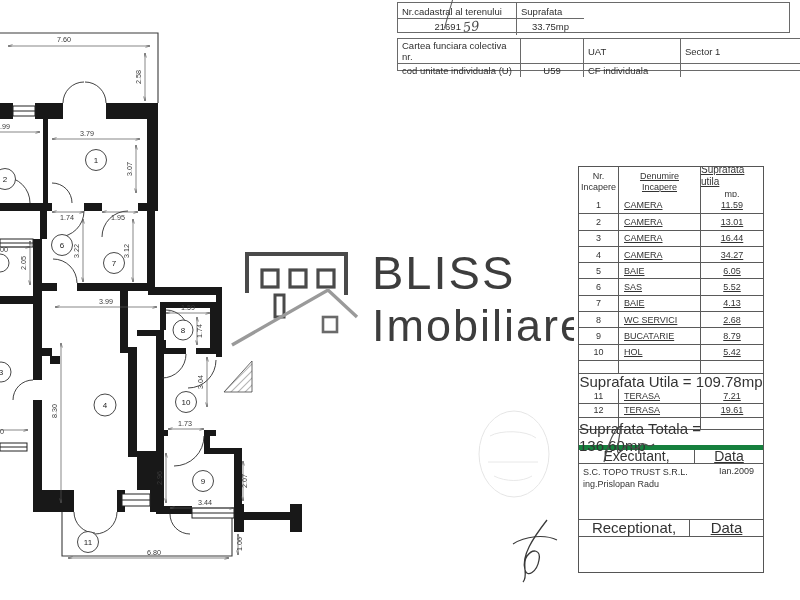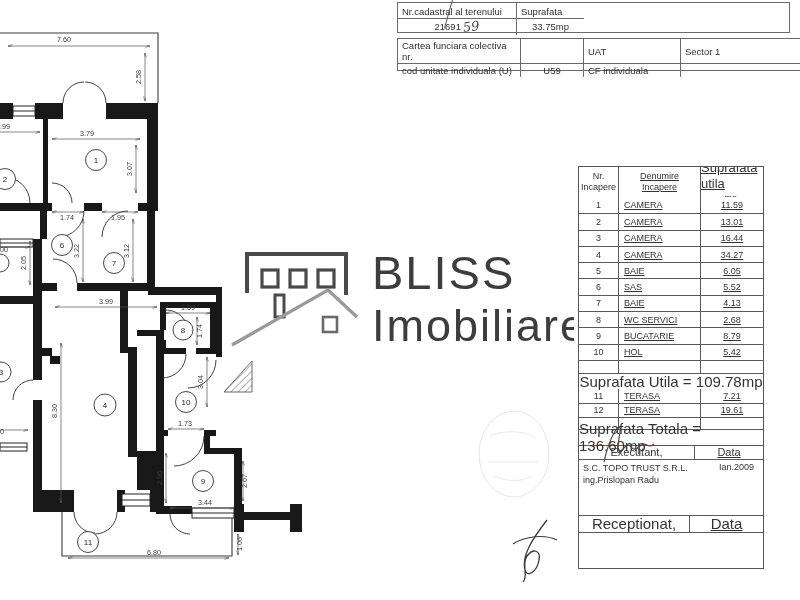--- a/index.html
+++ b/index.html
@@ -24,21 +24,21 @@
   .trow{display:grid;grid-template-columns:39px 82px 1fr;height:16.3px;border-top:1px solid #5a5a5a;box-sizing:border-box;}
   .trow:first-child{border-top:none;}
   .tcell{display:flex;align-items:center;justify-content:center;box-sizing:border-box;overflow:hidden;}
   .tcell + .tcell{border-left:1px solid #5a5a5a;text-decoration:underline;}
   .tname{justify-content:flex-start;padding-left:5px;}
   .thead{height:30px;font-size:9px;}
   .thead .tcell{flex-direction:column;justify-content:center;line-height:1.25;}
   .h13{height:13px;} .h12{height:12px;} .h14 .trow{height:14px;}
   .mrow{height:15px;border-top:1px solid #5a5a5a;display:flex;align-items:center;justify-content:center;font-size:15px;}
   .mrow.h13m{height:13px;}
-  .erow{display:grid;grid-template-columns:115px 1fr;height:13px;border-top:1px solid #15803d;font-size:11px;}
+  .erow{display:grid;grid-template-columns:115px 1fr;height:13px;border-top:5px solid #15803d;font-size:14px;}
   .rrow{display:grid;grid-template-columns:110px 1fr;height:16px;border-top:1px solid #5a5a5a;font-size:15px;}
   .tall{height:55px;border-top:1px solid #5a5a5a;position:relative;font-size:9px;}
   .blankend{height:35px;border-top:1px solid #5a5a5a;}
   .company{position:absolute;left:4px;top:3px;line-height:1.3;}
   .edate{position:absolute;right:9px;top:2px;}
   
   .logo{position:absolute;left:228px;top:240px;width:346px;height:112px;}
   .logo text{font-family:"Liberation Sans",sans-serif;font-weight:300;fill:#3d3d3d;letter-spacing:2px;}
   
   .sig1{position:absolute;left:596px;top:416px;}
@@ -271,21 +271,21 @@
     <div class="trow thead">
       <div class="tcell">
         <div>Nr.</div>
           <div>Incapere</div>
       </div>
       <div class="tcell">
         <div>Denumire</div>
           <div>Incapere</div>
       </div>
       <div class="tcell">
-        <div style="font-size:13px;">Suprafata utila</div>
+        <div style="font-size:10px;">Suprafata utila</div>
           <div>mp.</div>
       </div>
     </div>
 
     <div>
         <div class="trow">
           <div class="tcell">1</div>
           <div class="tcell tname">CAMERA</div>
           <div class="tcell">11.59</div>
         </div>

